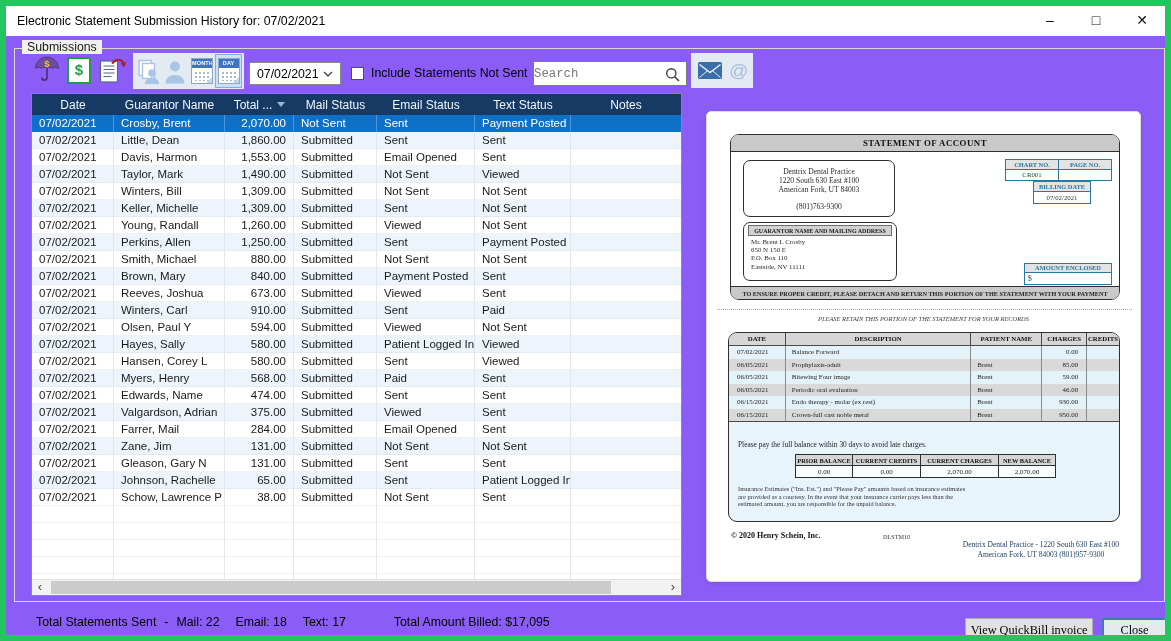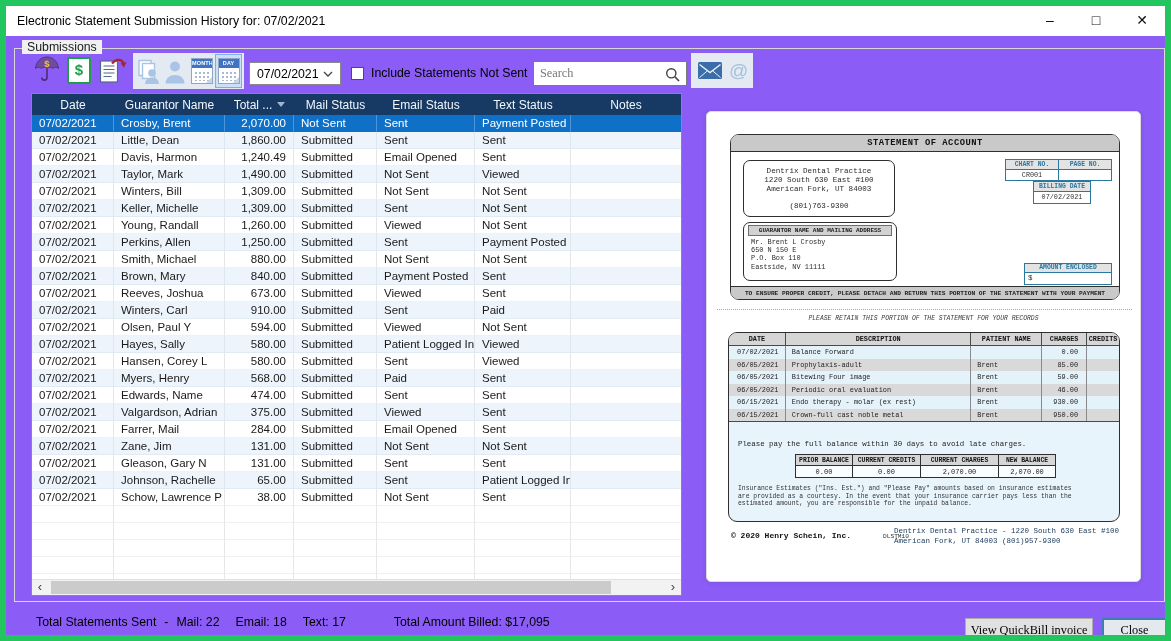--- a/index.html
+++ b/index.html
@@ -31,22 +31,22 @@
             line-height:9px; letter-spacing:.2px; overflow:hidden; }
   .calbody { position:absolute; left:2px; right:2px; top:12px; bottom:2px;
              background-image:radial-gradient(#A8BACE 1px, transparent 1.2px); background-size:4px 4px; }
   .calfold { position:absolute; right:0; bottom:0; width:0; height:0;
              border-left:6px solid transparent; border-bottom:6px solid #C6D6E8; }
   .combo { left:243px; top:56px; width:92px; height:23px; background:#fff; border:1px solid #898989;
            display:flex; align-items:center; justify-content:space-between; padding:0 7px; font-size:12.3px; color:#000; }
   .cb { left:345px; top:61px; width:13px; height:13px; background:#fff; border:1px solid #4E4E4E; }
   .cblabel { left:365px; top:60px; font-size:12.3px; color:#000; }
   .search { left:527px; top:55px; width:154px; height:25px; background:#fff; border:1px solid #7A7A7A; }
-  .search input { width:128px; height:100%; border:0; outline:0; padding-left:6px; font-size:12.3px;
-                  font-family:Liberation Serif, serif; background:transparent; color:#000; }
+  .search input { width:128px; height:100%; border:0; outline:0; padding-left:0; font-size:12.3px;
+                  font-family:Liberation Mono, monospace; background:transparent; color:#000; }
   .search input::placeholder { color:#787878; }
   .search svg { position:absolute; right:6px; top:5px; }
   .mailpanel { left:685px; top:47px; width:62px; height:35px; background:#E4EAF2; display:flex;
                align-items:center; gap:7px; padding:0 7px; }
   .aticon { font-size:19px; color:#A5C0DF; line-height:1; }
 
   
   .grid { left:25px; top:87px; width:651px; height:503px; border:1px solid #8A8A8A; background:#fff; overflow:hidden; }
   .ghead { display:flex; height:21px; background:#173A64; }
   .hcell { display:flex; align-items:center; justify-content:center; gap:5px; color:#F2F7FC; font-size:12px; }
@@ -61,21 +61,21 @@
   .grow.sel .cell { color:#fff; border-right-color:#4E95DB; border-bottom-color:transparent; }
   .cell.num { text-align:right; padding-right:7px; padding-left:0; }
   .c0{width:82px}.c1{width:111px}.c2{width:69px}.c3{width:83px}.c4{width:98px}.c5{width:96px}
   .c6{width:110px;border-right:0}
   .hscroll { position:absolute; left:0; bottom:0; width:649px; height:16px; background:#F2F2F2; border-top:1px solid #E0E0E0; }
   .sarr { position:absolute; top:0; width:16px; height:15px; color:#444; font-size:13px; line-height:14px; text-align:center; }
   .thumb { position:absolute; left:19px; top:1px; width:560px; height:13px; background:#CBCBCB; }
 
   
   .card { left:700px; top:105px; width:435px; height:471px; background:#fff; border:1px solid #DCDCDC;
-          border-radius:5px; box-shadow:0 1px 4px rgba(0,0,0,.10); font-family:Liberation Mono, monospace;padding-left:43px; }
+          border-radius:5px; box-shadow:0 1px 4px rgba(0,0,0,.10); font-family:Liberation Serif, serif;padding-left:43px; }
   .stub { position:absolute; left:23px; top:22px; width:390px; height:166px; border:1.4px solid #2F2F2F; border-radius:9px; }
   .stubhdr { height:17px; background:#C9C9C9; border-bottom:1.2px solid #2F2F2F; border-radius:7px 7px 0 0;
              text-align:center; line-height:17px; font-size:8.8px; font-weight:bold; letter-spacing:.5px; color:#111; }
   .pracbox { position:absolute; left:12px; top:25px; width:152px; height:57px; border:1.3px solid #2F2F2F;
              border-radius:7px; text-align:center; font-size:7.6px; line-height:9px; padding-top:6px; color:#2B2B2B; }
   .pracbox div.gap { margin-top:8px; }
   .chart { position:absolute; left:275px; top:24px; width:108px; display:flex; flex-wrap:wrap; }
   .chart .hc { width:54px; height:11px; background:#E3E3E3; border:1px solid #2878A0; margin-left:-1px;
                color:#2878A0; font-weight:bold; font-size:6.4px; text-align:center; line-height:9.5px; }
   .chart .vc { width:54px; height:11px; background:#fff; border:1px solid #2878A0; border-top:0; margin-left:-1px;
@@ -115,21 +115,21 @@
   .paynote { position:absolute; left:9px; top:107px; font-size:7.4px; color:#222; }
   .summary { position:absolute; left:67px; top:121px; }
   .sumrow { display:flex; }
   .sumrow .sc { border:1px solid #2F2F2F; margin-left:-1px; text-align:center; }
   .sumrow.h .sc { height:12px; background:#D6D6D6; font-size:6.4px; font-weight:bold; line-height:11px; color:#111; }
   .sumrow.v .sc { height:13px; margin-top:-1px; background:#FAFDFF; font-size:7px; line-height:12px; color:#222; }
   .s0{width:58px}.s1{width:69px}.s2{width:79px}.s3{width:58px}
   .insnote { position:absolute; left:9px; top:152px; font-size:6.4px; line-height:7.6px; color:#333; }
   .copyright { position:absolute; left:24px; top:419px; font-size:8px; font-weight:bold; color:#111; }
   .formcode { position:absolute; left:176px; top:421px; font-size:6.2px; color:#333; }
-  .cardfootright { position:absolute; right:21px; top:414px; text-align:left; font-size:7.5px;
+  .cardfootright { position:absolute; right:21px; top:428px; text-align:center; font-size:7.5px;
                    line-height:10px; color:#1E3F60; }
 
   
   .statustext { left:30px; top:609px; display:flex; align-items:center; font-size:12.3px; color:#000; }
   .statustext .m8 { margin-right:8px; } .statustext .m16 { margin-right:16px; } .statustext .m48 { margin-right:48px; }
   .btn { top:612px; height:24px; background:#E1E1E1; border:1px solid #ADADAD; font-size:12.3px;
          text-align:center; font-family:Liberation Serif, serif; color:#000; display:flex; align-items:center; justify-content:center; }
   #viewbtn { left:959px; width:128px; }
   #closebtn { left:1096px; width:65px; border:2px solid #3C7FB1; background:#E4E9EE; }
 </style>
@@ -265,21 +265,21 @@
           <div class="cell c1">Little, Dean</div>
           <div class="cell c2 num">1,860.00</div>
           <div class="cell c3">Submitted</div>
           <div class="cell c4">Sent</div>
           <div class="cell c5">Sent</div>
           <div class="cell c6"></div>
         </div>
         <div class="grow">
           <div class="cell c0">07/02/2021</div>
           <div class="cell c1">Davis, Harmon</div>
-          <div class="cell c2 num">1,240.49</div>
+          <div class="cell c2 num">1,553.00</div>
           <div class="cell c3">Submitted</div>
           <div class="cell c4">Email Opened</div>
           <div class="cell c5">Sent</div>
           <div class="cell c6"></div>
         </div>
         <div class="grow alt">
           <div class="cell c0">07/02/2021</div>
           <div class="cell c1">Taylor, Mark</div>
           <div class="cell c2 num">1,490.00</div>
           <div class="cell c3">Submitted</div>

